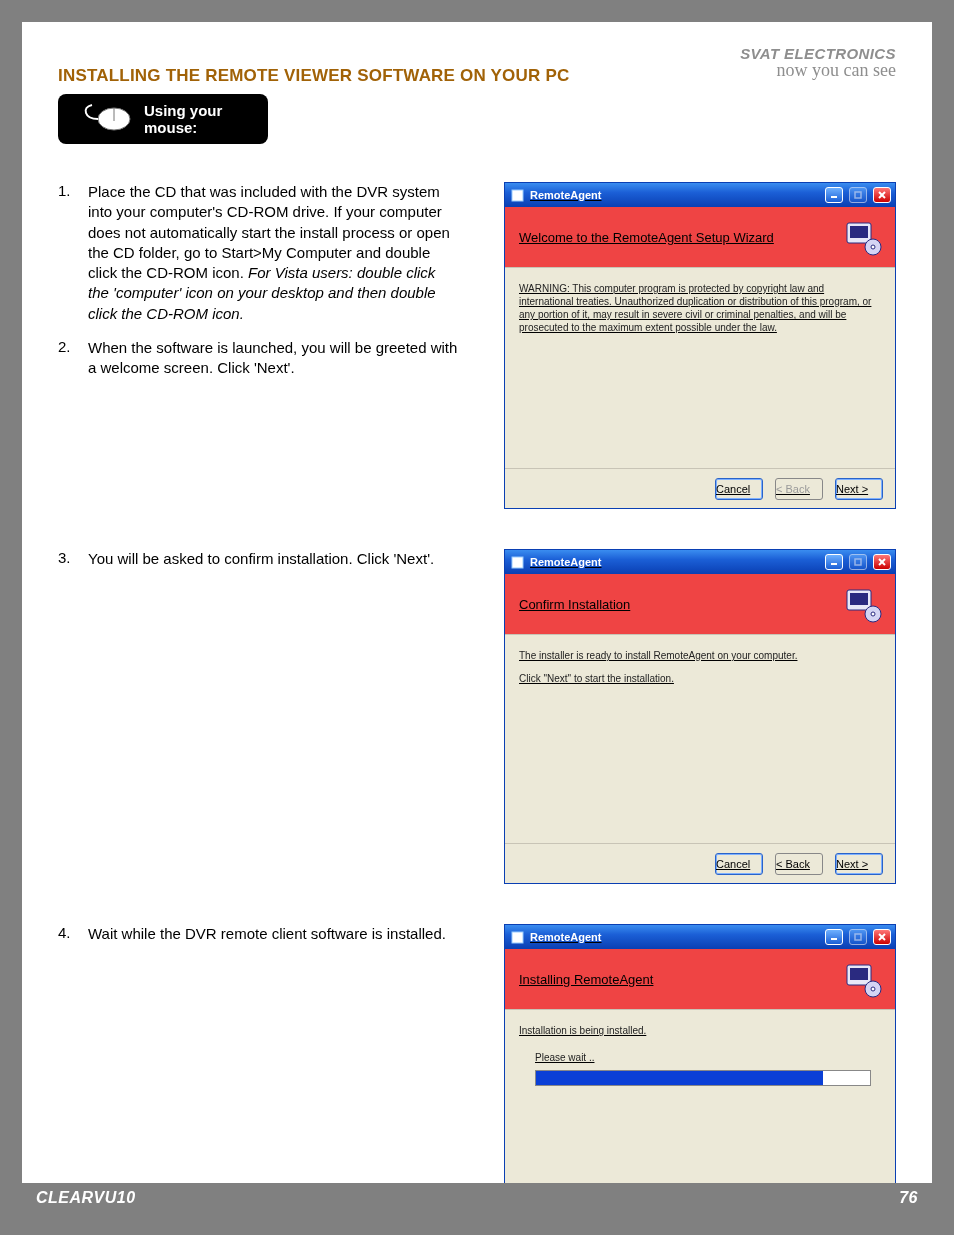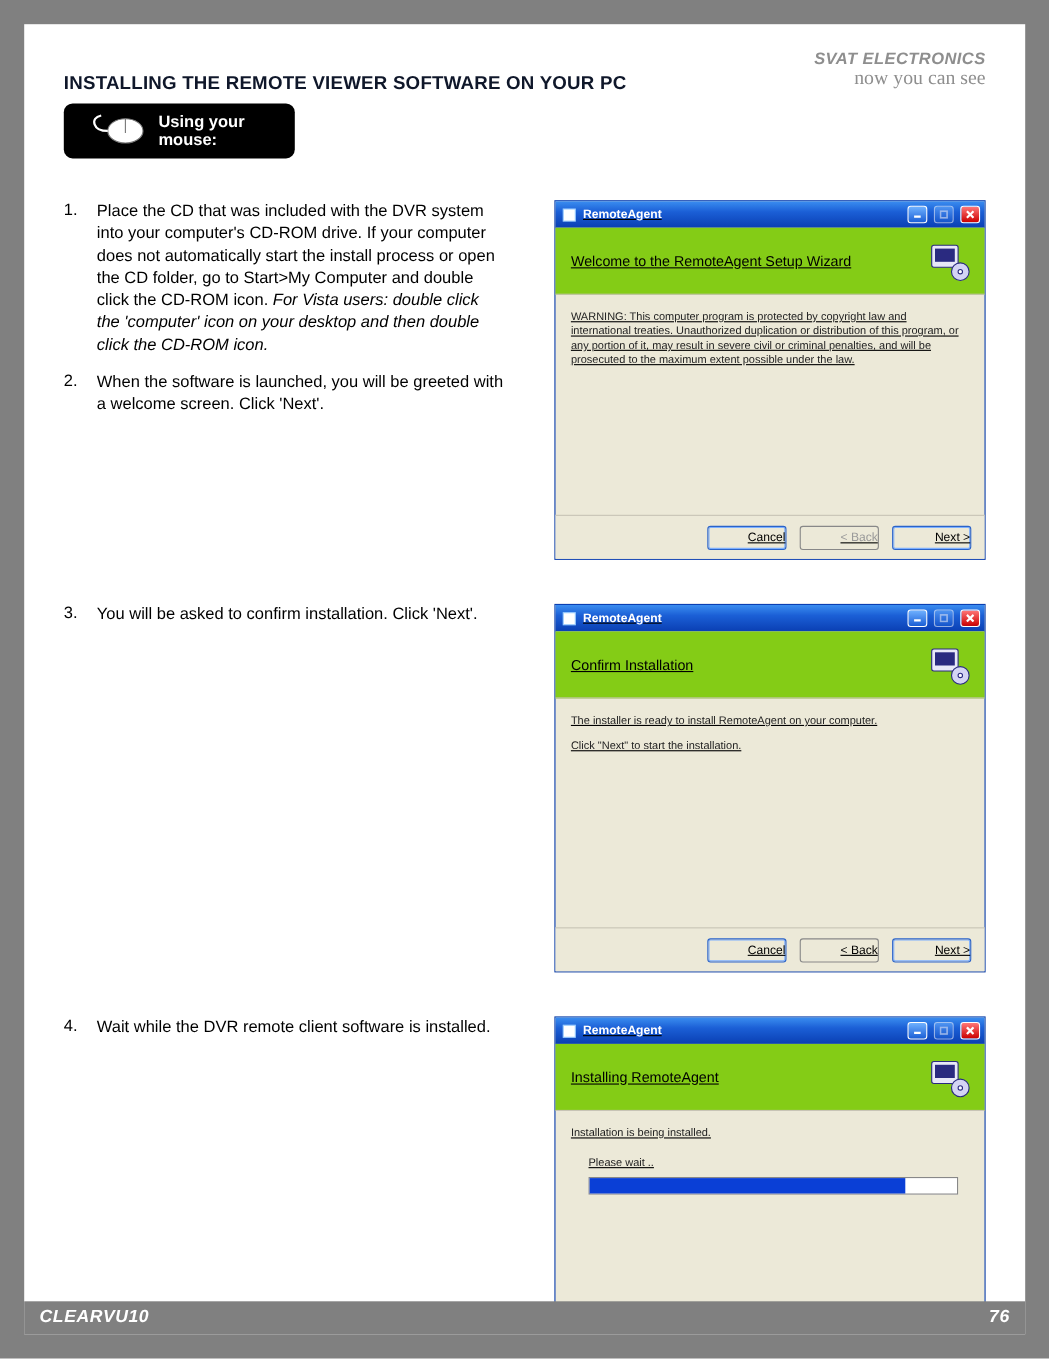--- a/index.html
+++ b/index.html
@@ -14,21 +14,21 @@
   .page {
     background: #fff;
     width: 100%;
     height: 100%;
     position: relative;
     padding: 14px 36px 0 36px;
   }
   .brand-block { position: absolute; top: 24px; right: 36px; text-align: right; line-height: 1; }
   .brand-name { font-style: italic; font-weight: 800; color: #8e8e8e; font-size: 15px; letter-spacing: .4px; }
   .brand-tag { font-family: "Comic Sans MS","Segoe Script",cursive; color: #8e8e8e; font-size: 18px; }
-  .section-title { font-weight: 800; font-size: 17px; color: #0f172a; letter-spacing: .2px; margin-top: 30px; }
+  .section-title { font-weight: 800; font-size: 17px; color: #a16207; letter-spacing: .2px; margin-top: 30px; }
   .mouse-badge {
     margin-top: 8px; width: 210px; height: 50px; background: #000; border-radius: 8px;
     color: #fff; display: flex; align-items: center; padding: 4px 24px; gap: 10px;
   }
   .mouse-badge .txt { font-family: Arial,sans-serif; font-weight: 700; font-size: 15px; line-height: 1.15; }
   .row { display: flex; gap: 26px; margin-top: 38px; align-items: flex-start; }
   .row + .row { margin-top: 40px; }
   .leftcol { width: 400px; flex: none; }
   .rightcol { flex: 1; }
   ol.steps { list-style: none; }
@@ -46,35 +46,35 @@
     background: linear-gradient(to bottom,#3a8df0 0%,#1b5fd6 40%,#0a3fb3 100%);
     color: #fff; display: flex; align-items: center; padding: 0 4px 0 6px; gap: 6px;
   }
   .titlebar .tico { width: 13px; height: 13px; }
   .titlebar .ttxt { font-weight: 700; font-size: 11px; flex: 1; }
   .tbtn { width: 18px; height: 16px; border-radius: 3px; border: 1px solid #fff; display: flex; align-items: center; justify-content: center; }
   .tbtn.min, .tbtn.max { background: linear-gradient(#6fb1ff,#1b5fd6); }
   .tbtn.max { opacity: .55; }
   .tbtn.close { background: linear-gradient(#f77,#c00); }
   .tbtn svg { display:block; }
-  .win-head { background: #84cc16; padding: 10px 12px 10px 14px; display: flex; align-items: center; justify-content: space-between; border-bottom: 1px solid #c8c4b6; min-height:58px;}
+  .win-head { background: #ef4444; padding: 10px 12px 10px 14px; display: flex; align-items: center; justify-content: space-between; border-bottom: 1px solid #c8c4b6; min-height:58px;}
   .win-head .htxt { font-family: Tahoma,Arial,sans-serif; font-size: 13px; }
   .win-body { padding: 14px 14px 62px 14px; min-height: 200px; font-size: 10px; line-height: 1.3; color: #222; position: relative; }
   .win-body .upper { min-height: 104px; }
   .win-body .warn { font-size: 10px; }
   .progwrap { margin-top: 14px; }
   .progbar { height: 16px; border: 1px solid #888; background: #fff; margin-top: 6px; position: relative; }
   .progbar .fill { position: absolute; left: 0; top: 0; bottom: 0; width: 86%; background: #0a3fd6; }
   .win-foot {
     border-top: 1px solid #c8c4b6; height: 40px; display: flex; align-items: center;
     justify-content: flex-end; gap: 12px; padding-right: 12px; background:#ece9d8;
   }
   .xbtn {
-    width: 72px; height: 22px; font: 11px Tahoma,Arial,sans-serif; background: #ece9d8;
-    border: 1px solid #888; border-radius: 3px; text-align: right; line-height: 20px;
+    width: 48px; height: 22px; font: 11px Tahoma,Arial,sans-serif; background: #ece9d8;
+    border: 1px solid #888; border-radius: 3px; text-align: left; line-height: 20px;
   }
   .xbtn.primary { border: 1px solid #2a63c9; box-shadow: 0 0 0 1px #7db0ff inset; }
   .xbtn.disabled { color: #9a9a9a; }
   .cd-ico { width:40px; height:40px; flex:none; }
   
   .footer {
     position: absolute; left: 0; right: 0; bottom: 0; height: 30px; background: #808080;
     color: #fff; display: flex; align-items: center; justify-content: space-between;
     padding: 0 14px; font-style: italic; font-weight: 800; letter-spacing: .5px;
   }

